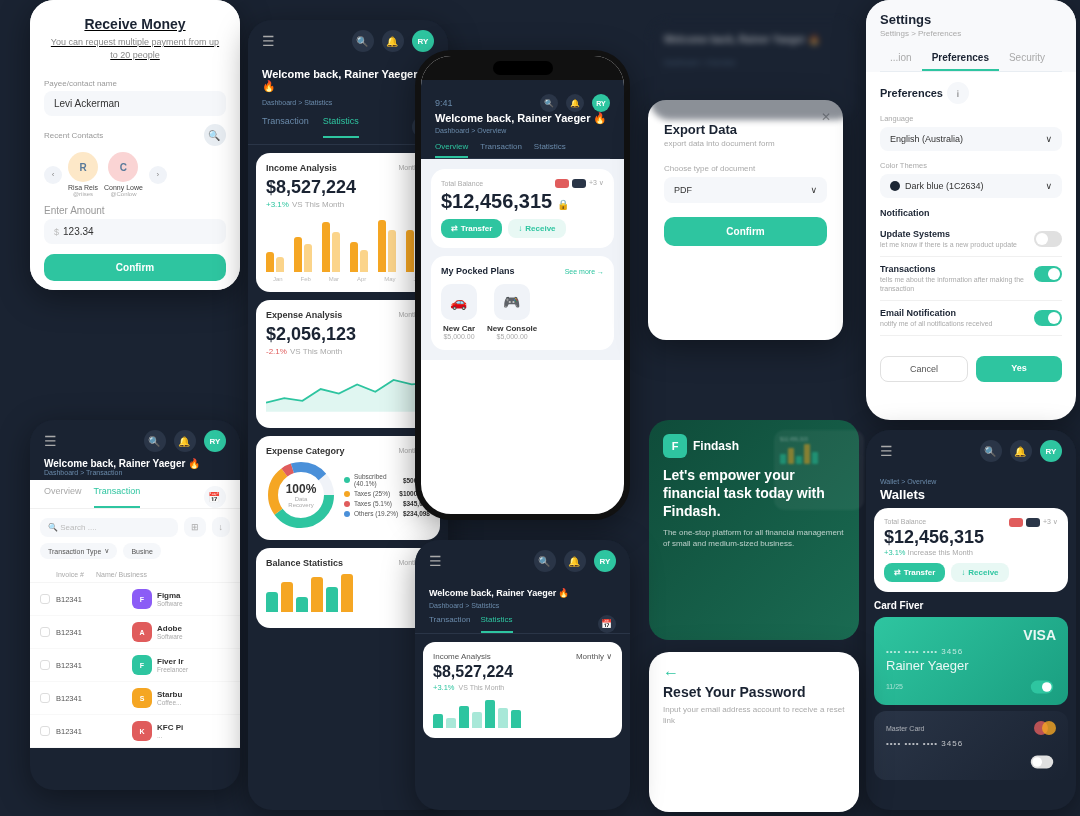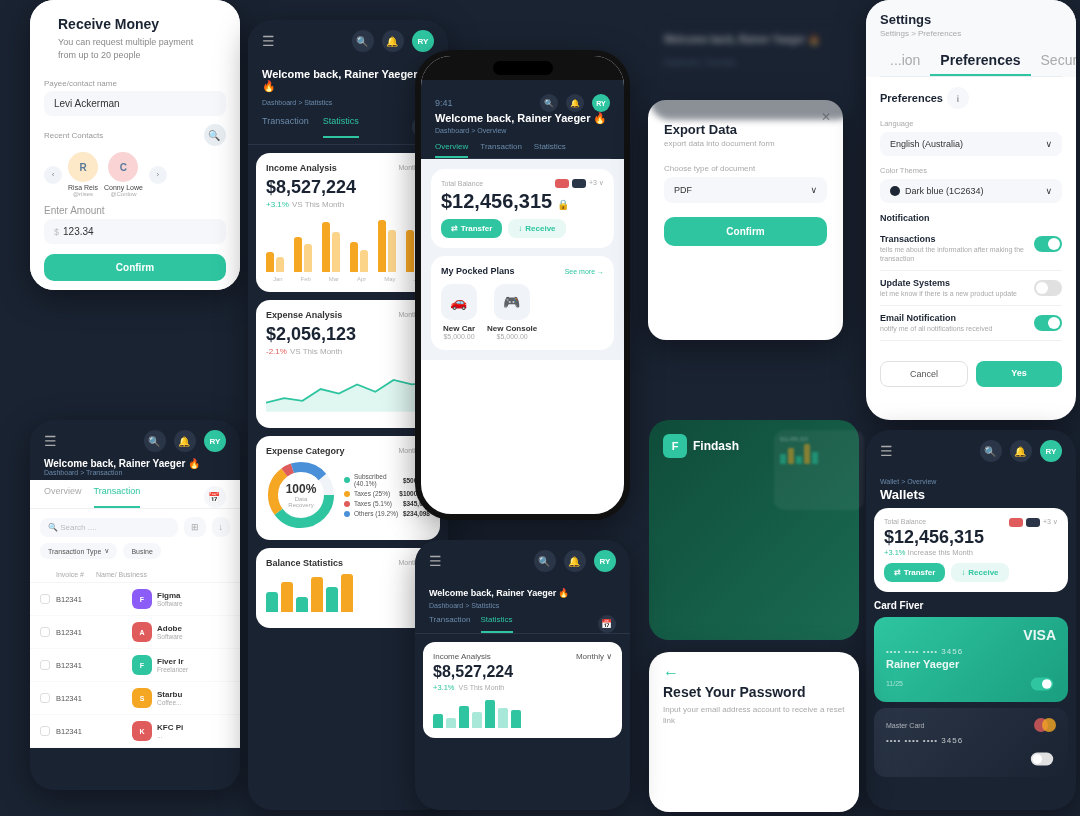--- a/index.html
+++ b/index.html
@@ -47,22 +47,23 @@
     .hamburger { font-size: 14px; color: #aaa; }
 
     
     #card-receive {
       left: 30px; top: 0px;
       width: 210px; height: 290px;
       border-radius: 24px;
     }
     .receive-header {
       background: #fff;
-      padding: 16px 28px 8px;
-      text-align: left;
+      padding: 16px 16px 8px;
+      text-align: center;
+      text-decoration: underline;
     }
     .receive-header h2 {
       font-size: 14px; font-weight: 700; color: #1a2332; margin-bottom: 4px;
     }
     .receive-header p {
       font-size: 9px; color: #888; line-height: 1.4;
     }
     .receive-body { padding: 10px 14px; background: #fff; }
     .receive-label { font-size: 8px; color: #999; margin-bottom: 3px; }
     .receive-input {
@@ -376,21 +377,21 @@
     .settings-header {
       background: #f8f9fb; padding: 12px 14px 0;
     }
     .settings-title { font-size: 13px; font-weight: 700; color: #1a2332; margin-bottom: 2px; }
     .settings-breadcrumb { font-size: 8px; color: #aaa; margin-bottom: 8px; }
     .settings-tabs {
       display: flex; gap: 0;
       border-bottom: 1px solid #e8edf2;
     }
     .settings-tab {
-      font-size: 14px; color: #aaa;
+      font-size: 10px; color: #aaa;
       padding: 6px 10px;
     }
     .settings-tab.active {
       color: #1a2332; font-weight: 600;
       border-bottom: 2px solid #2ec5a0;
     }
     .settings-body { padding: 10px 14px; }
     .pref-title-row {
       display: flex; align-items: center; gap: 4px; margin-bottom: 10px;
     }
@@ -455,21 +456,21 @@
     .wallet-actions { display: flex; gap: 6px; }
     .card-lists-title { font-size: 10px; font-weight: 700; color: #fff; margin: 8px 0 6px 0; }
     .credit-card {
       border-radius: 12px; padding: 10px 12px;
       margin-bottom: 6px; position: relative; overflow: hidden;
     }
     .credit-card-visa { background: linear-gradient(135deg, #2ec5a0, #1a9e80); }
     .credit-card-mc { background: linear-gradient(135deg, #2a3547, #1a2332); }
     .card-brand { font-size: 14px; font-weight: 900; color: rgba(255,255,255,0.9); text-align: right; }
     .card-number { font-size: 8px; color: rgba(255,255,255,0.7); letter-spacing: 1px; margin: 4px 0 2px; }
-    .card-holder { font-size: 11px; color: rgba(255,255,255,0.9); font-weight: 700; }
+    .card-holder { font-size: 13px; color: rgba(255,255,255,0.9); font-weight: 400; }
     .card-expiry { font-size: 7px; color: rgba(255,255,255,0.6); }
     .card-toggle-row { display: flex; align-items: center; justify-content: space-between; margin-top: 4px; }
 
     
     #card-findash {
       left: 649px; top: 420px;
       width: 210px; height: 220px;
       border-radius: 20px;
       background: linear-gradient(135deg, #0f4c3a, #1a6b52);
     }
@@ -929,33 +930,33 @@
         <div style="display:flex;align-items:center;">
           <div class="color-dot"></div>
           <span>Dark blue (1C2634)</span>
         </div>
         <span>∨</span>
       </div>
     </div>
     <div style="font-size:9px;font-weight:700;color:#1a2332;margin:8px 0 4px;">Notification</div>
     <div class="pref-row">
       <div>
+        <div class="pref-row-title">Update Systems</div>
+        <div class="pref-row-desc">let me know if there is a new product update</div>
+      </div>
+      <div class="toggle">
+          <div class="toggle-knob"></div>
+        </div>
+    </div>
+    <div class="pref-row">
+      <div>
         <div class="pref-row-title">Transactions</div>
         <div class="pref-row-desc">tells me about the information after making the transaction</div>
       </div>
       <div class="toggle on">
-          <div class="toggle-knob"></div>
-        </div>
-    </div>
-    <div class="pref-row">
-      <div>
-        <div class="pref-row-title">Update Systems</div>
-        <div class="pref-row-desc">let me know if there is a new product update</div>
-      </div>
-      <div class="toggle">
           <div class="toggle-knob"></div>
         </div>
     </div>
     <div class="pref-row">
       <div>
         <div class="pref-row-title">Email Notification</div>
         <div class="pref-row-desc">notify me of all notifications received</div>
       </div>
       <div class="toggle on">
           <div class="toggle-knob"></div>
@@ -1051,20 +1052,24 @@
       <div style="font-size:5px;color:rgba(255,255,255,0.7);margin-bottom:2px;">$12,456,315</div>
       <div style="display:flex;gap:2px;align-items:flex-end;height:20px;">
         <div style="width:6px;height:10px;background:#2ec5a0;border-radius:1px;"></div>
         <div style="width:6px;height:16px;background:#f5a623;border-radius:1px;"></div>
         <div style="width:6px;height:8px;background:#2ec5a0;border-radius:1px;"></div>
         <div style="width:6px;height:20px;background:#f5a623;border-radius:1px;"></div>
         <div style="width:6px;height:12px;background:#2ec5a0;border-radius:1px;"></div>
       </div>
     </div>
   </div>
+  <div class="findash-body">
+    <div class="findash-tagline">Let's empower your financial task today with Findash.</div>
+    <div class="findash-desc">The one-stop platform for all financial management of small and medium-sized business.</div>
+  </div>
 </div>
 
 <div class="phone-card" id="card-reset">
   <div class="reset-back">←</div>
   <div class="reset-body">
     <div class="reset-title">Reset Your Password</div>
     <div class="reset-desc">Input your email address account to receive a reset link</div>
   </div>
 </div>
 

